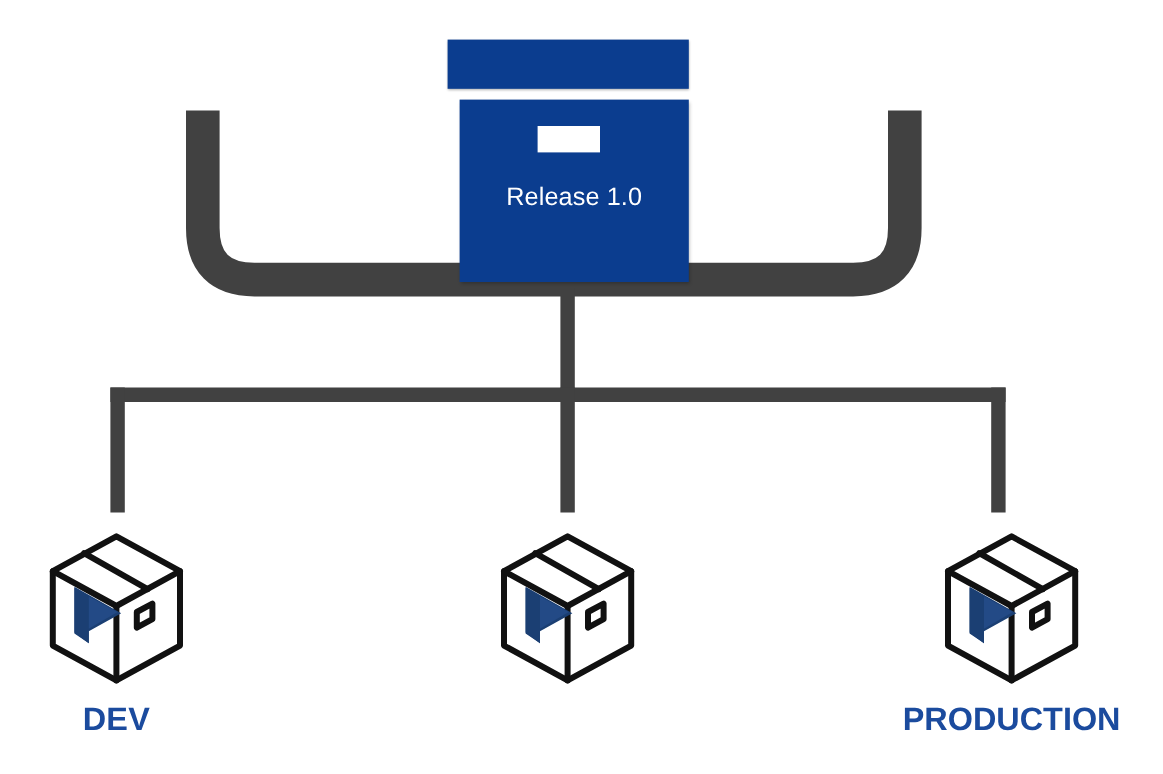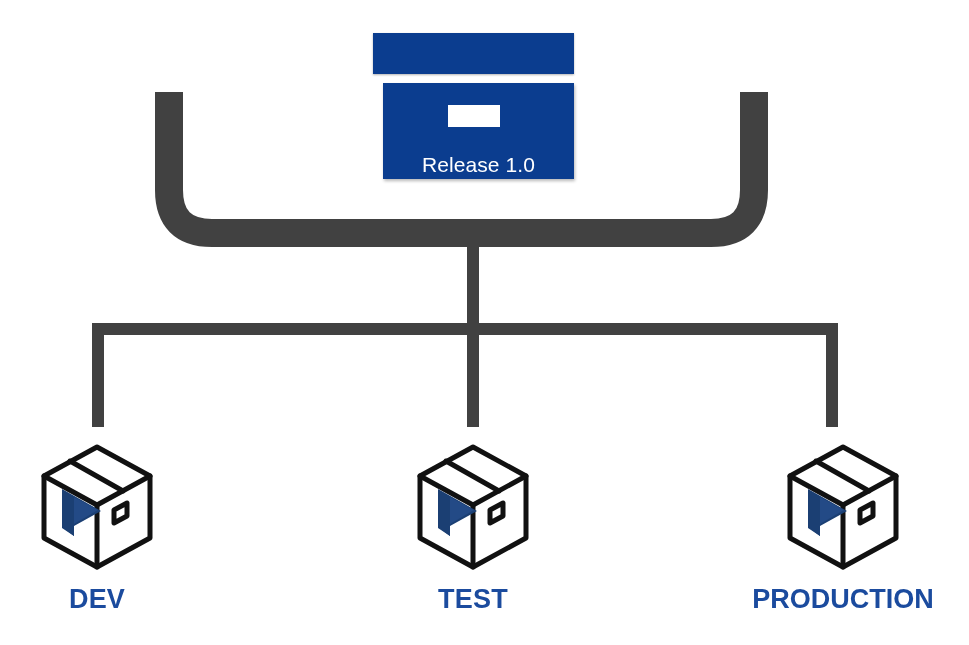--- a/index.html
+++ b/index.html
@@ -43,21 +43,21 @@
     width: 201px;
     height: 41px;
     background: #0B3D8F;
     box-shadow: 0 1px 2px rgba(0,0,0,0.30);
   }
   .release-body {
     position: absolute;
     left: 10px;
     top: 50px;
     width: 191px;
-    height: 96px;
+    height: 152px;
     background: #0B3D8F;
     box-shadow: 1px 2px 3px rgba(0,0,0,0.28);
   }
   .release-tag {
     position: absolute;
     left: 65px;
     top: 22px;
     width: 52px;
     height: 22px;
     background: #ffffff;
@@ -152,21 +152,20 @@
         <path d="M 59 4 L 112 33 L 112 95 L 59 124 L 6 95 L 6 33 Z"></path>
         <path d="M 6 33 L 59 62 L 112 33"></path>
         <path d="M 59 62 L 59 124"></path>
         <path d="M 32 18 L 85 48"></path>
       </g>
       <path d="M 24 47 L 24 84 L 36 93 L 36 66 L 58 78 L 36 66 L 36 54 L 62 68 L 24 47 Z" fill="#1B3F73"></path>
       <path d="M 24 46 L 63 68 L 36 83 L 36 93 L 24 85 Z" fill="#1B3F73"></path>
       <path d="M 36 54 L 60 67 L 36 81 Z" fill="#234A86"></path>
       <path d="M 76 67 L 89 60 L 89 73 L 76 80 Z" fill="none" stroke="#111111" stroke-width="5" stroke-linejoin="round"></path>
     </svg>
-    <span class="env-label">TEST</span>
   </div>
 
   <div class="env-node" id="env-production">
     <svg class="box-icon" width="118" height="128" viewBox="0 0 118 128" xmlns="http://www.w3.org/2000/svg">
       <g fill="none" stroke="#111111" stroke-width="5" stroke-linejoin="round" stroke-linecap="round">
         <path d="M 59 4 L 112 33 L 112 95 L 59 124 L 6 95 L 6 33 Z"></path>
         <path d="M 6 33 L 59 62 L 112 33"></path>
         <path d="M 59 62 L 59 124"></path>
         <path d="M 32 18 L 85 48"></path>
       </g>

